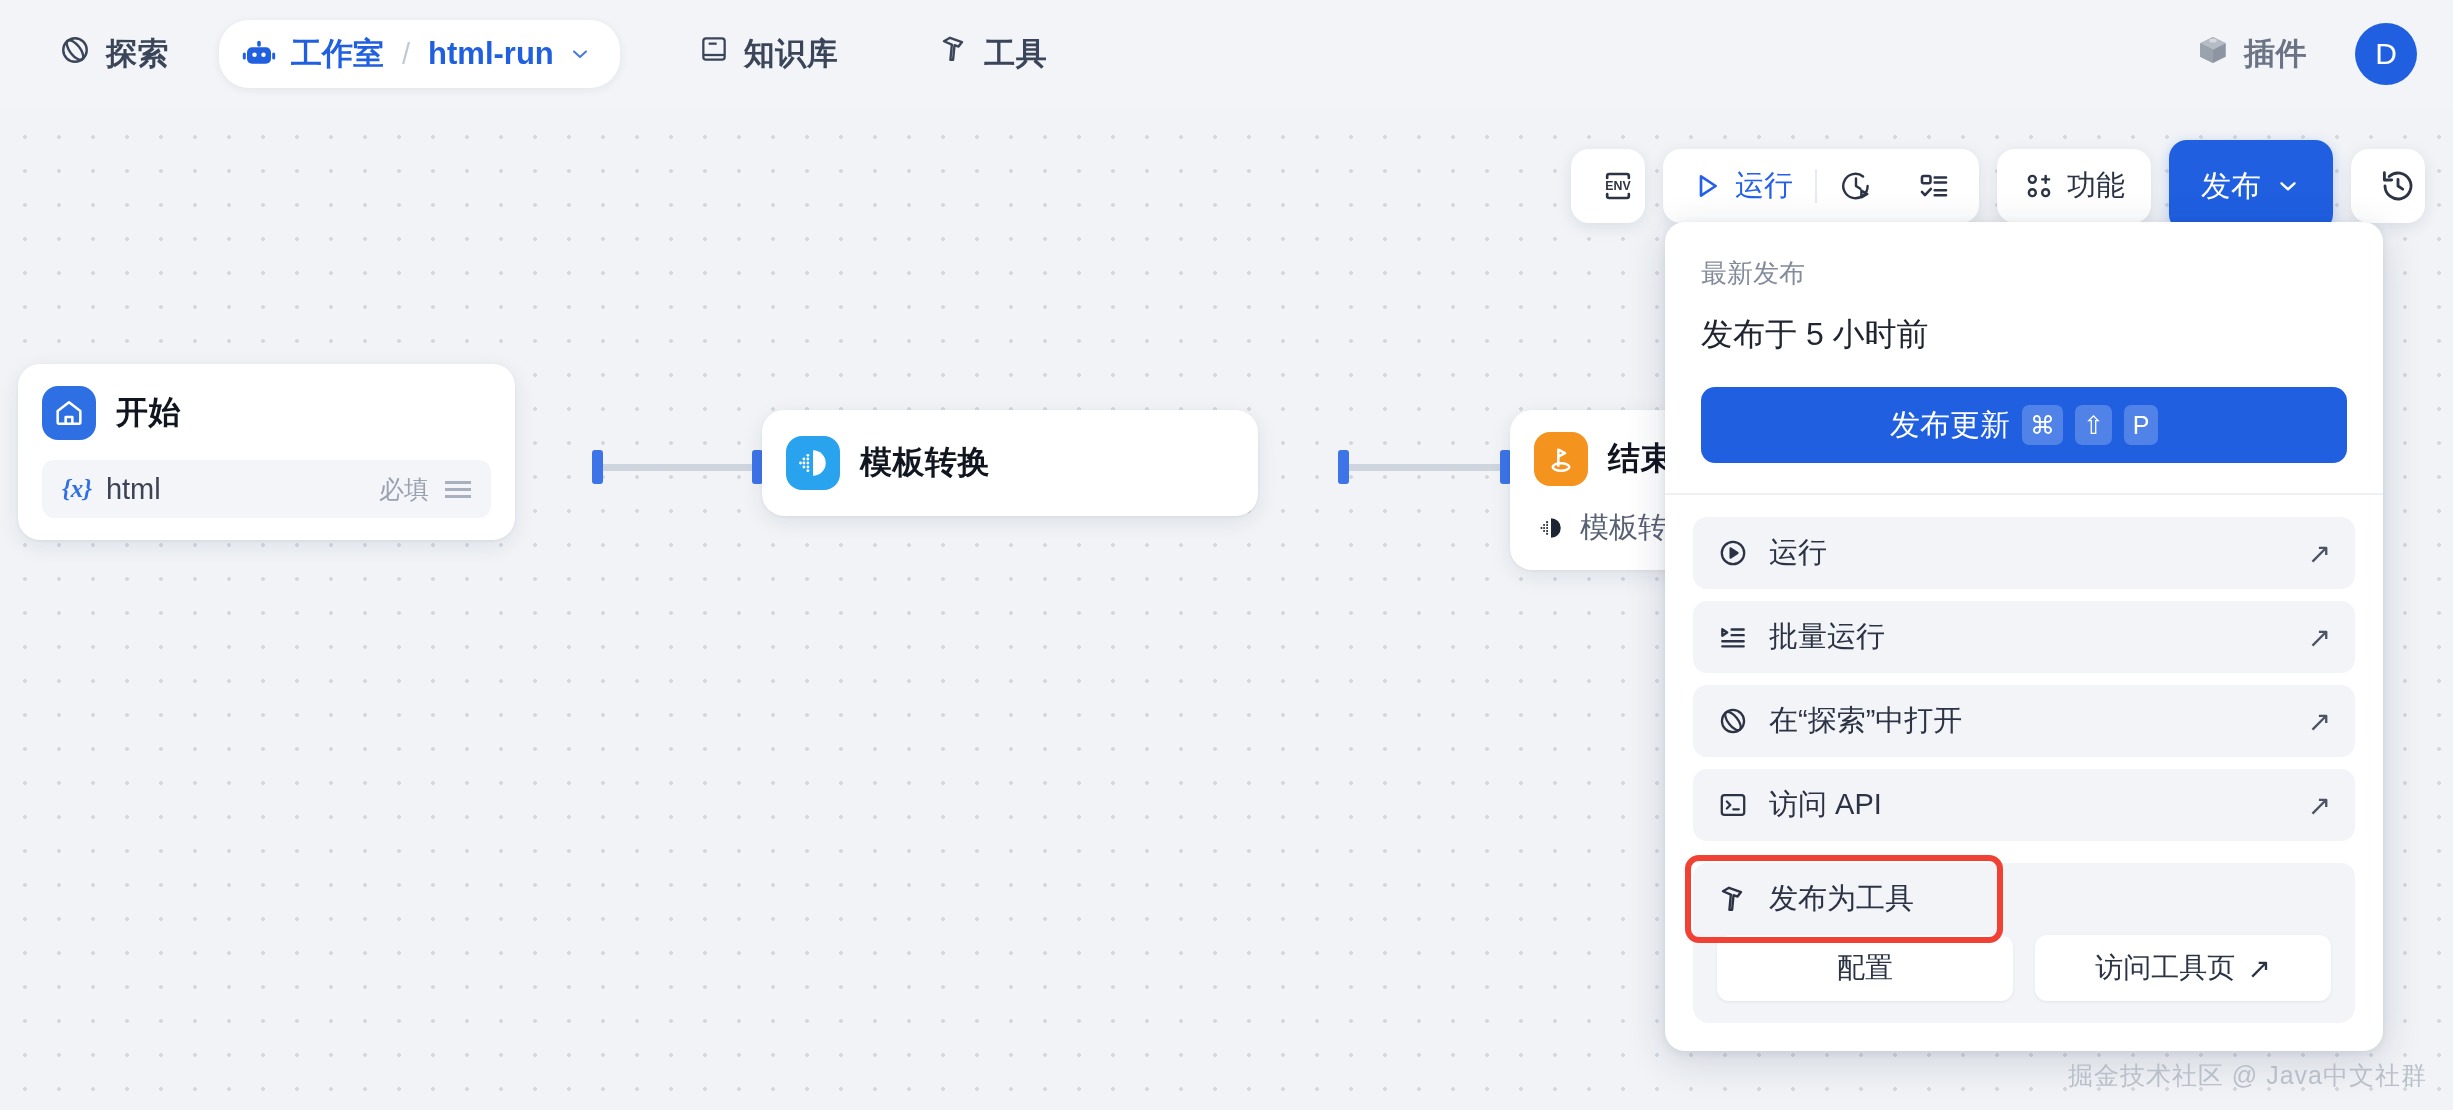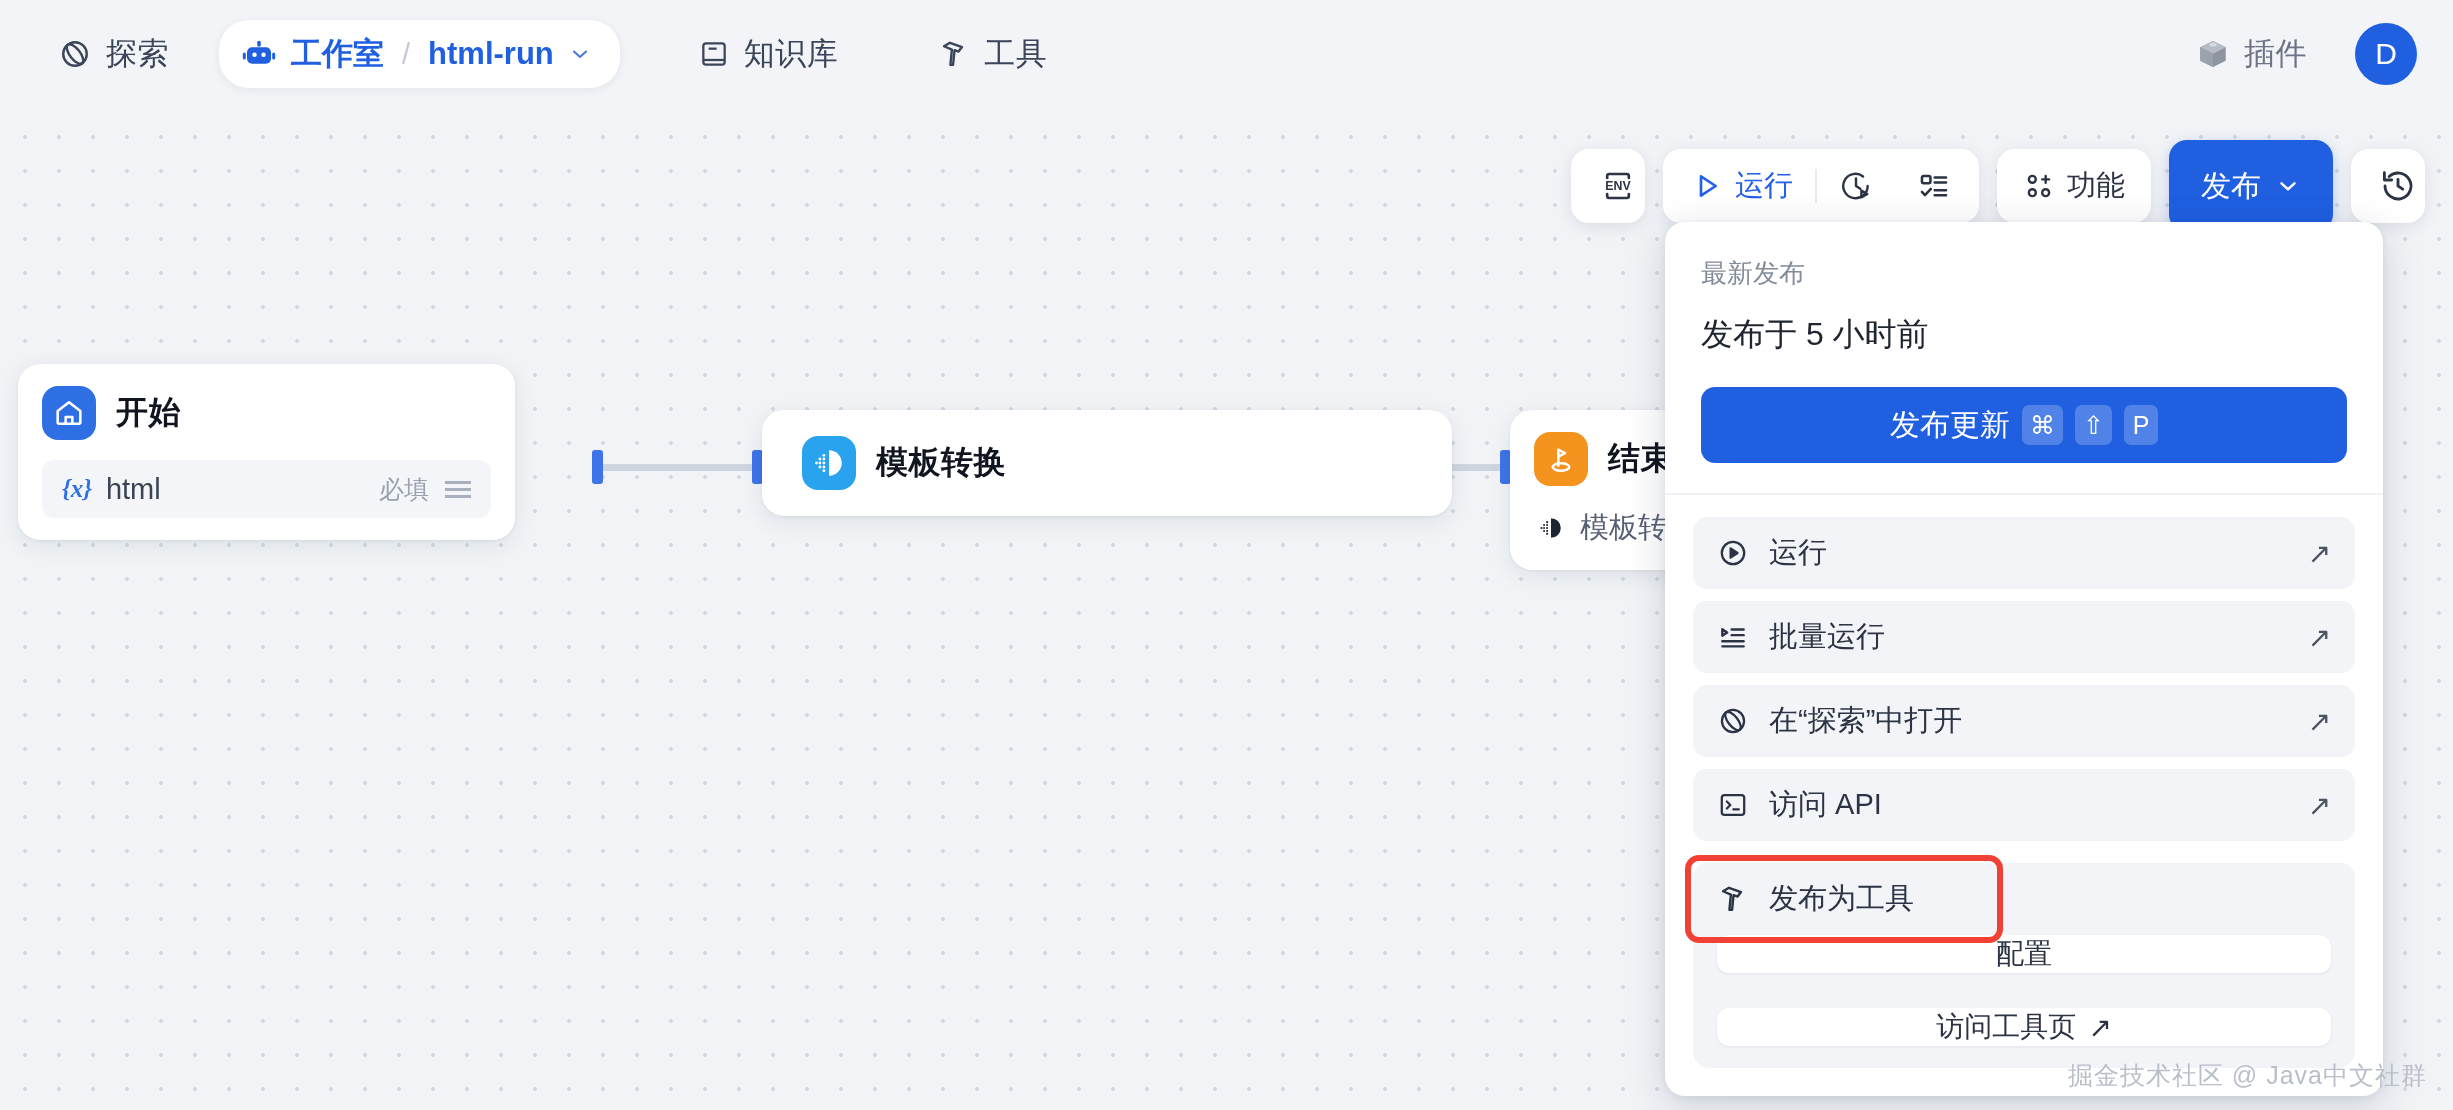--- a/index.html
+++ b/index.html
@@ -10,23 +10,23 @@
   }
   #app { position: relative; width: 2453px; height: 1110px; }
 
   
   .topbar {
     position: absolute; left: 0; top: 0; width: 2453px; height: 108px;
     background: #f2f4f7; display: flex; align-items: center;
     padding: 0 36px; z-index: 40;
   }
   .nav-item {
-    display: flex; align-items: center; gap: 14px;
+    display: flex; align-items: flex-start; gap: 14px;
     padding: 12px 22px; border-radius: 16px; cursor: pointer;
-    color: #3b4559; font-size: 31px; font-weight: 400; white-space: nowrap;
+    color: #3b4559; font-size: 31px; font-weight: 700; white-space: nowrap;
   }
   .nav-item .lbl { letter-spacing: .5px; }
   .ws-pill {
     display: flex; align-items: center; gap: 14px;
     background: #ffffff; border-radius: 30px;
     padding: 13px 28px 13px 22px; margin-left: 28px;
     box-shadow: 0 2px 10px rgba(24,39,75,.07);
     cursor: pointer;
   }
   .ws-pill .ws-name { color: #1f5fe0; font-size: 31px; font-weight: 700; }
@@ -134,21 +134,21 @@
   .p-item .ext { margin-left: auto; color: #4b5364; font-size: 28px; }
   .tool-group {
     margin: 12px 28px 28px; background: #f2f4f7; border-radius: 16px;
     padding: 0 0 22px 0; position: relative;
   }
   .tool-head {
     height: 72px; border-radius: 14px; background: #f2f4f7;
     display: flex; align-items: center; padding: 0 24px; gap: 20px; cursor: pointer;
   }
   .tool-head .txt { font-size: 29px; color: #2b3344; }
-  .tool-actions { display: flex; gap: 35px; padding: 0 24px; flex-direction: column; }
+  .tool-actions { display: flex; gap: 22px; padding: 0 24px; }
   .tool-btn {
     flex: 1; height: 66px; background: #fff; border-radius: 12px;
     display: flex; align-items: center; justify-content: center; gap: 12px;
     font-size: 28px; color: #2b3344; cursor: pointer;
     box-shadow: 0 1px 3px rgba(24,39,75,.08);
   }
   .hl-box {
     position: absolute; left: -8px; top: -8px; width: 318px; height: 88px;
     border: 6px solid #f04134; border-radius: 14px; pointer-events: none;
   }
@@ -189,21 +189,21 @@
         <span class="fname">html</span>
         <span class="freq">必填</span>
         <span class="flines">
             <i></i>
             <i></i>
             <i></i>
           </span>
       </div>
     </div>
 
-    <div class="node" style="left:762px; top:302px; width:690px; padding:26px 40px;">
+    <div class="node" style="left:762px; top:302px; width:496px; padding:26px 24px;">
       <div class="node-head">
         <div class="node-icon tpl">
           <svg width="34" height="34" viewBox="0 0 24 24">
             <path d="M12 3a9 9 0 0 1 0 18z" fill="#fff"></path>
             <g fill="#fff">
               <circle cx="8.4" cy="6.6" r="1"></circle>
                 <circle cx="5.6" cy="9.2" r="1"></circle>
                 <circle cx="8.4" cy="9.2" r="1"></circle>
               <circle cx="3.2" cy="12" r="1"></circle>
                 <circle cx="5.6" cy="12" r="1"></circle>

